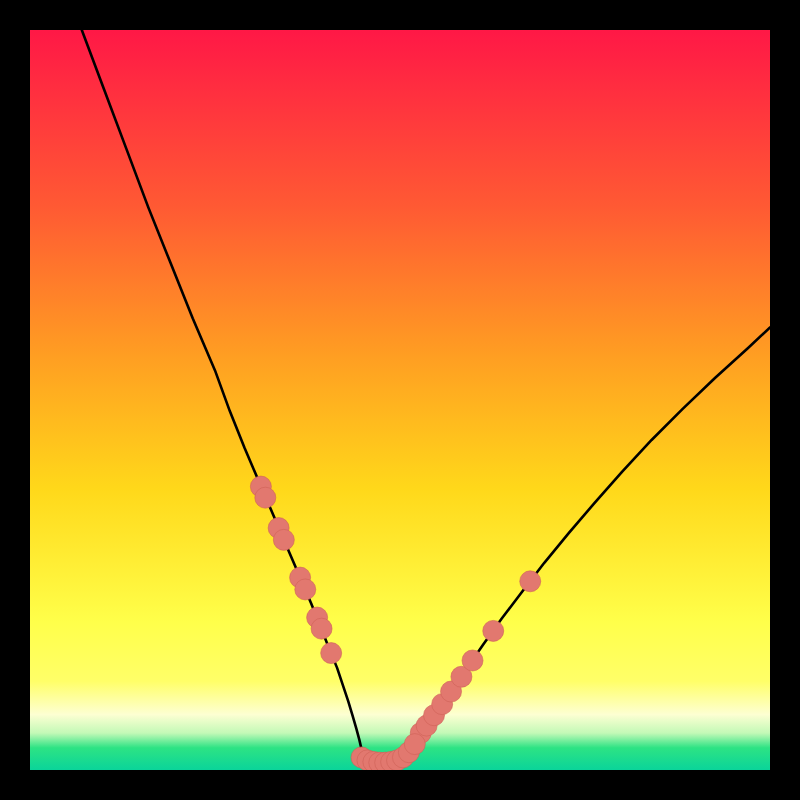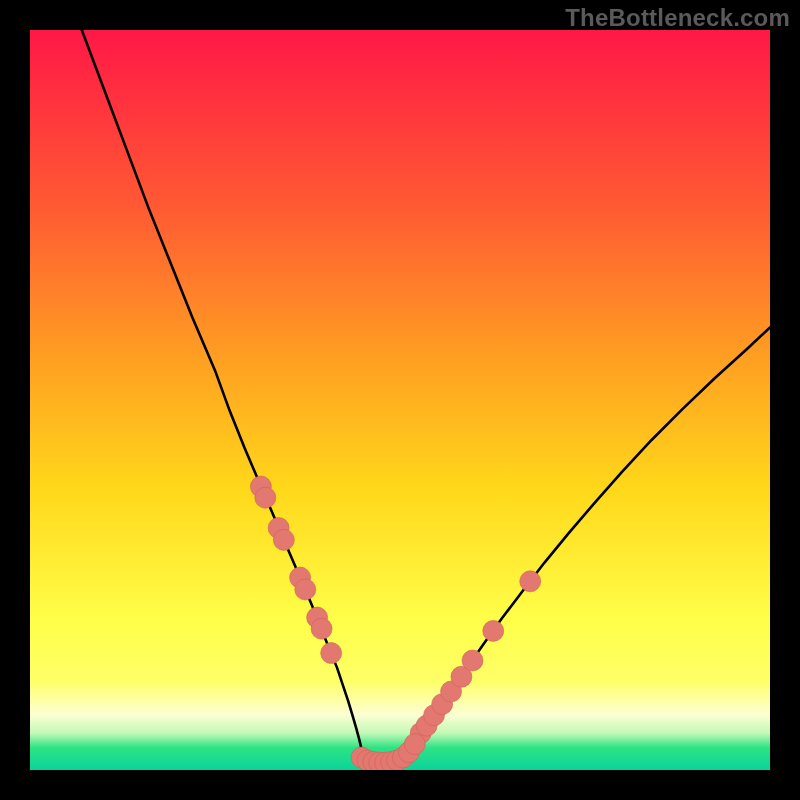--- a/index.html
+++ b/index.html
@@ -36,21 +36,20 @@
     background: #000;
   }
   svg {
     display: block;
   }
 </style>
 </head>
 <body>
 
 <div class="frame">
-  <div class="watermark">TheBottleneck.com</div>
 
   <div class="plot-outer">
     <svg id="plot-svg" width="740" height="740" viewBox="0 0 740 740">
       <defs>
         <linearGradient id="bg-grad" x1="0" y1="0" x2="0" y2="1">
           <stop id="g0" offset="0%" stop-color="#ff1846"></stop>
           <stop id="g1" offset="24%" stop-color="#ff5a33"></stop>
           <stop id="g2" offset="44%" stop-color="#ff9e22"></stop>
           <stop id="g3" offset="62%" stop-color="#ffd81a"></stop>
           <stop id="g4" offset="80%" stop-color="#ffff4a"></stop>

